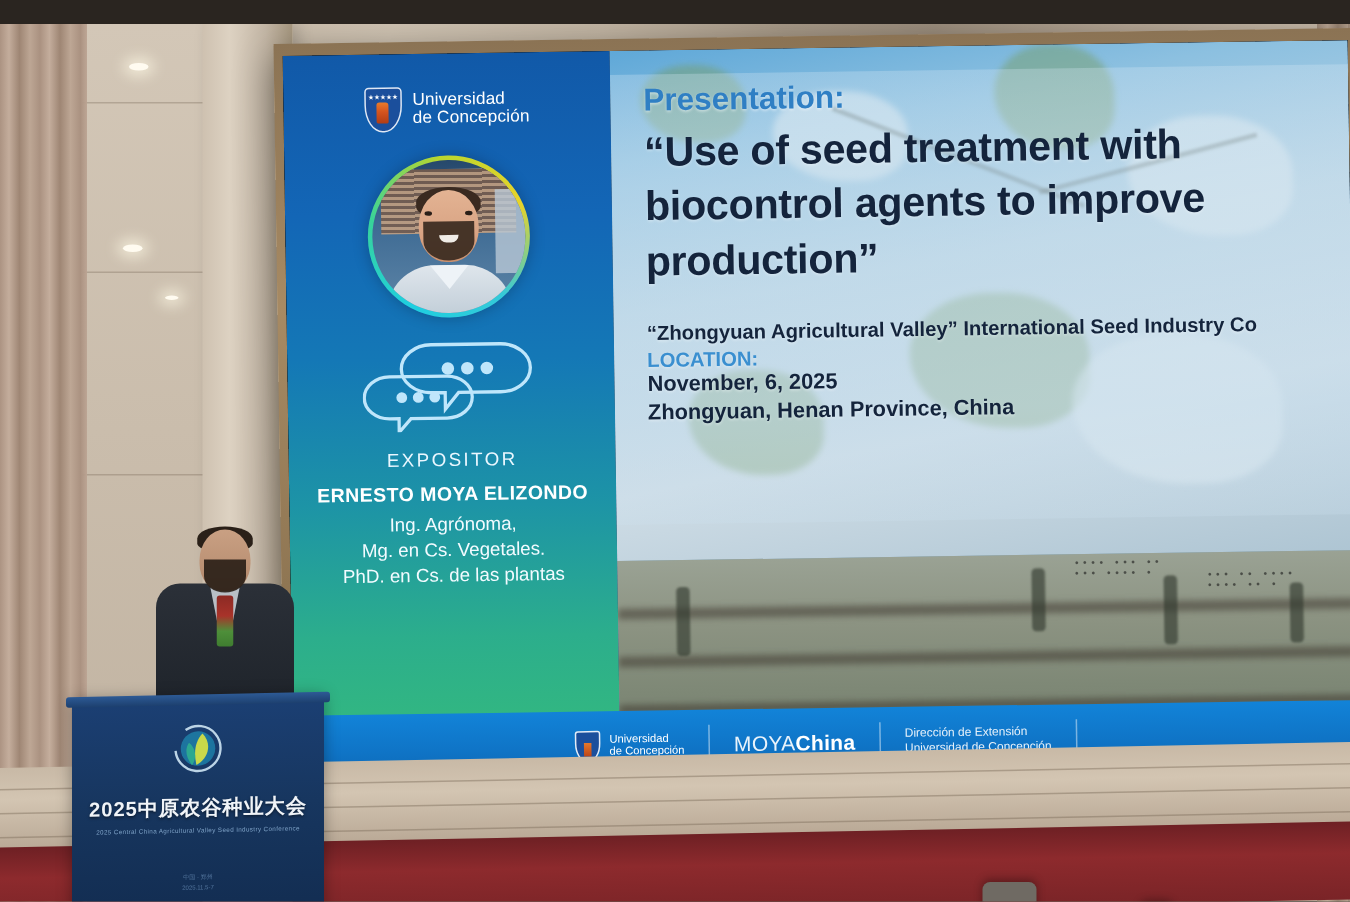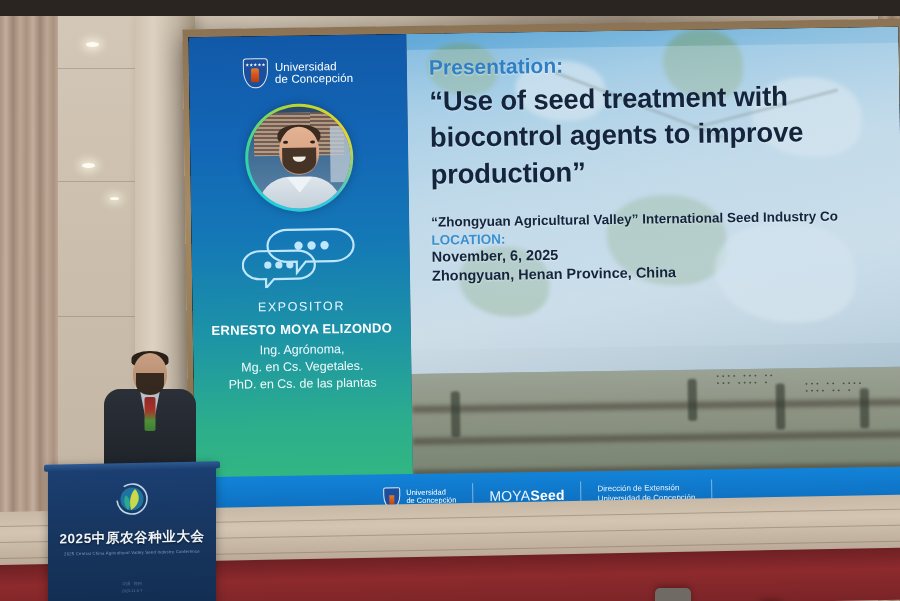--- a/index.html
+++ b/index.html
@@ -437,21 +437,21 @@
         <div class="footer-bar">
           <div class="f-item">
             <div class="f-shield">
                 <i></i>
               </div>
             <div class="f-udec-name">Universidad
 de Concepción</div>
           </div>
           <div class="f-div"></div>
           <div class="f-item">
-            <span class="f-vrim"><span>MOYA</span><b>Seed</b></span>
+            <span class="f-vrim"><span>MOYA</span><b>China</b></span>
           </div>
           <div class="f-div"></div>
           <div class="f-item">
             <div class="f-ext">Dirección de Extensión
 Universidad de Concepción</div>
           </div>
           <div class="f-div"></div>
         </div>
 
       </div>

